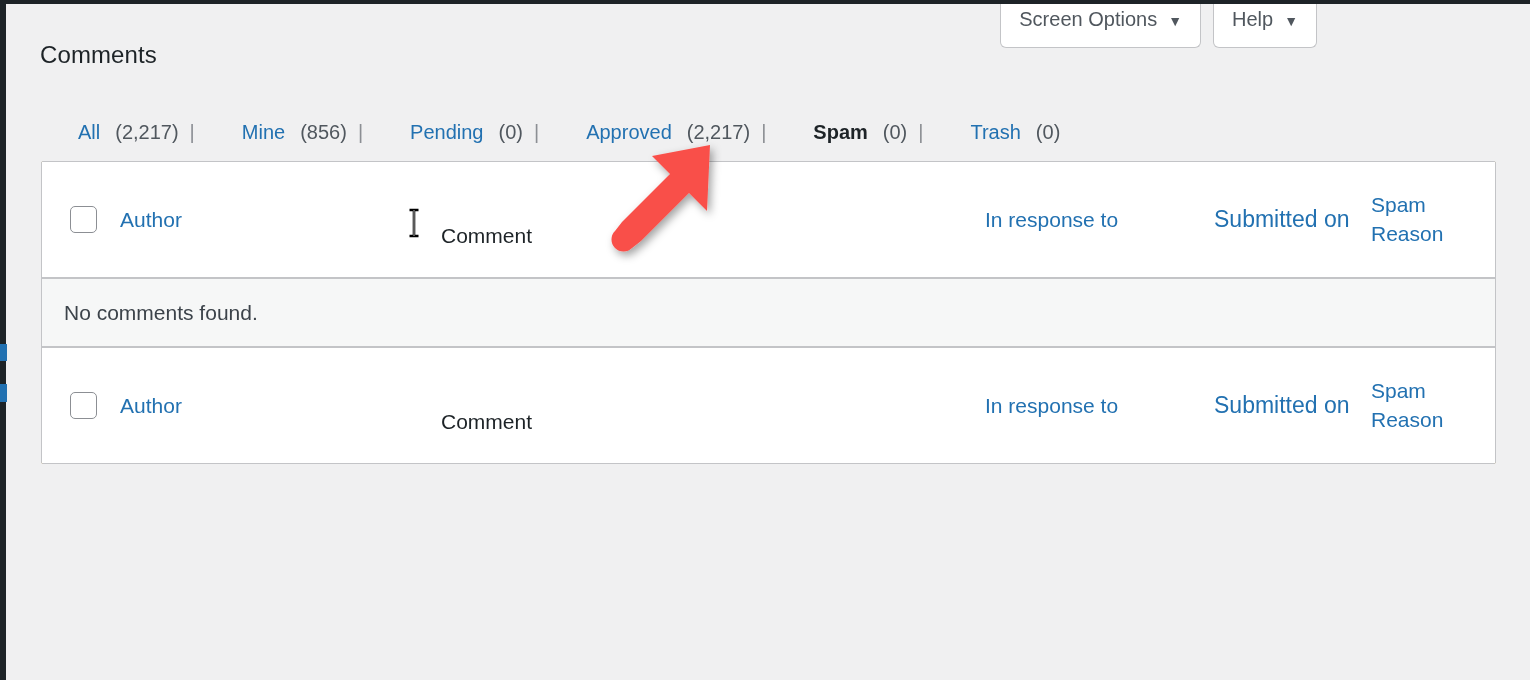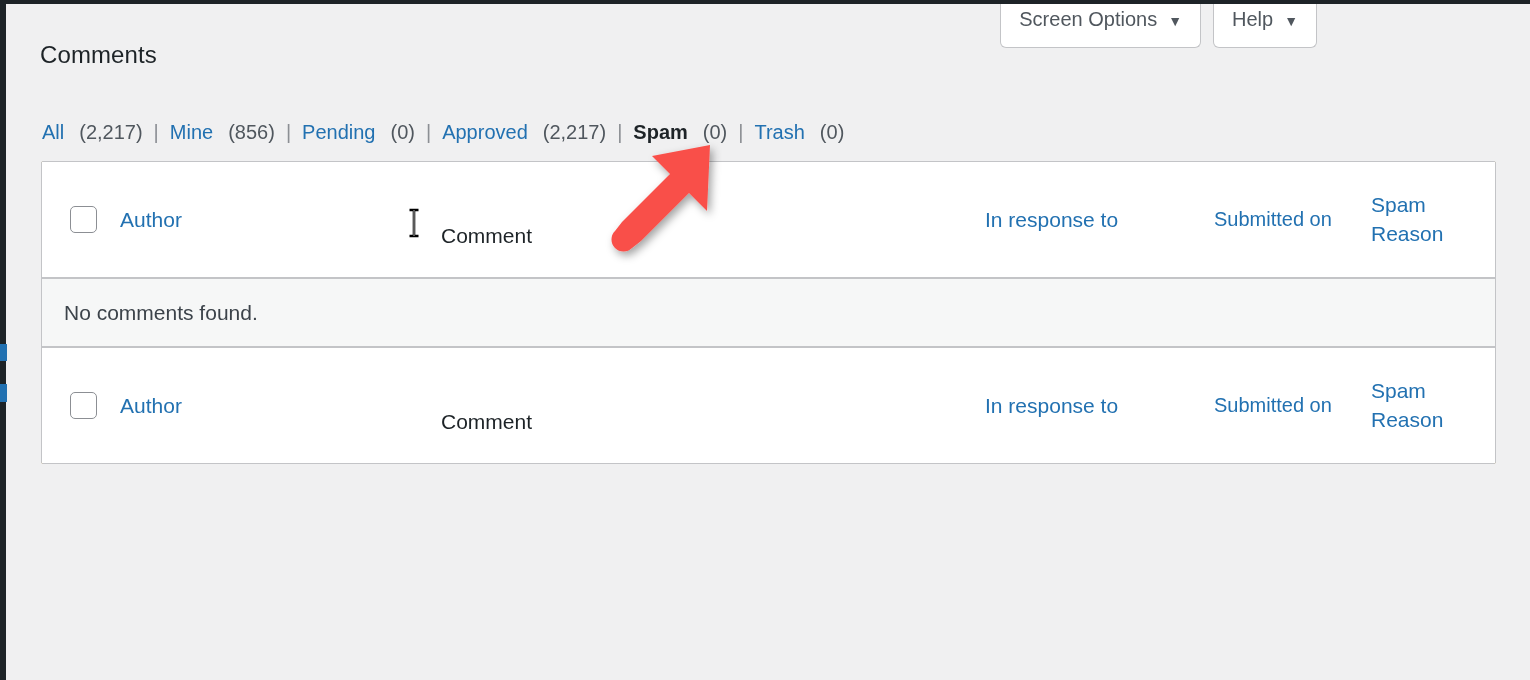--- a/index.html
+++ b/index.html
@@ -104,20 +104,21 @@
     font-size: 20px;
     color: #50575e;
     white-space: nowrap;
     display: flex;
     align-items: baseline;
   }
   .filter-links .f-link {
     color: #2271b1;
     text-decoration: none;
     cursor: pointer;
+    margin-left: 36px;
   }
   .filter-links .f-link.current {
     color: #1d2327;
     font-weight: bold;
   }
   .filter-links .f-count {
     color: #50575e;
     margin-left: 15px;
   }
   .filter-links .f-sep {
@@ -181,21 +182,21 @@
   }
   .col-response {
     width: 200px;
     flex: 0 0 200px;
     font-size: 21px;
     text-align: left;
   }
   .col-submitted {
     width: 186px;
     flex: 0 0 186px;
-    font-size: 20px;
+    font-size: 23px;
     text-align: left;
     padding-left: 29px;
   }
   .col-spamreason {
     width: 124px;
     flex: 0 0 124px;
     font-size: 21px;
     line-height: 1.38;
     text-align: left;
     padding-right: 10px;

